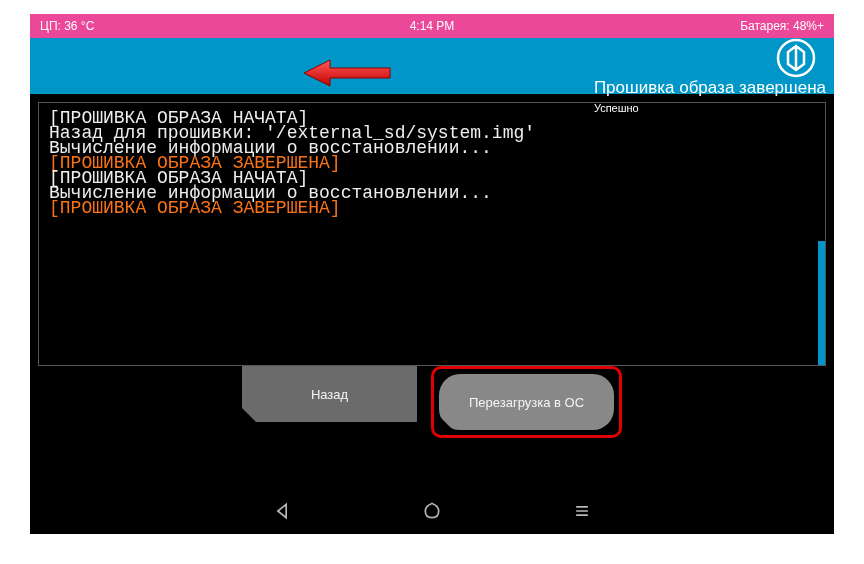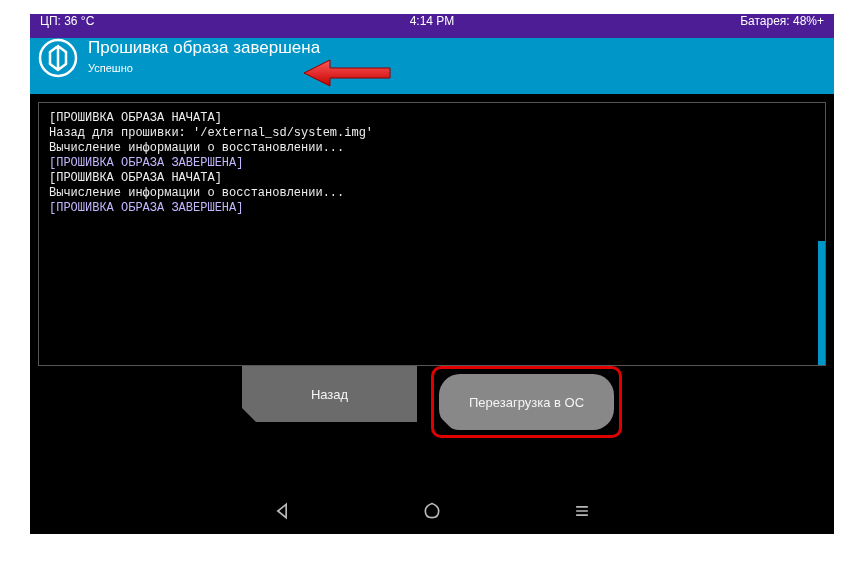--- a/index.html
+++ b/index.html
@@ -14,65 +14,67 @@
     .device {
       position: absolute;
       left: 30px;
       top: 14px;
       width: 804px;
       height: 520px;
       background: #000;
     }
     .statusbar {
       height: 24px;
-      background: #4c1d95;
+      background: #ec4899;
       display: flex;
       justify-content: space-between;
+      align-items: center;
       padding: 0 10px;
       color: #fff;
       font-size: 12px;
       gap: 38px;
     }
     .statusbar-center { position: absolute; left: 50%; transform: translateX(-50%); }
     .titlebar {
       height: 56px;
       background: #0096c8;
       display: flex;
-      align-items: flex-start;
+      align-items: flex-end;
       padding: 0 8px;
       color: #fff;
+      flex-direction: column;
     }
     .twrp-logo {
       width: 40px;
       height: 40px;
       margin-right: 10px;
       flex-shrink: 0;
     }
     .title-text h1 { font-size: 17px; font-weight: normal; }
     .title-text p { font-size: 11px; margin-top: 4px; }
     .logarea {
       margin: 8px 8px 0 8px;
       height: 264px;
       border: 1px solid #555;
       padding: 8px 10px;
       position: relative;
       color: #eee;
       font-family: "Courier New", monospace;
-      font-size: 12px;
+      font-size: 18px;
       line-height: 15px;
     }
     .logarea .scrollbar {
       position: absolute;
       right: 0;
       top: 138px;
       width: 7px;
       height: 124px;
       background: #0096c8;
     }
-    .log-highlight { color: #c4b5fd; }
+    .log-highlight { color: #f97316; }
     .buttons {
       display: flex;
       justify-content: center;
       gap: 14px;
     }
     .btn {
       width: 175px;
       height: 56px;
       background: #6b6b6b;
       color: #f5f5f5;

